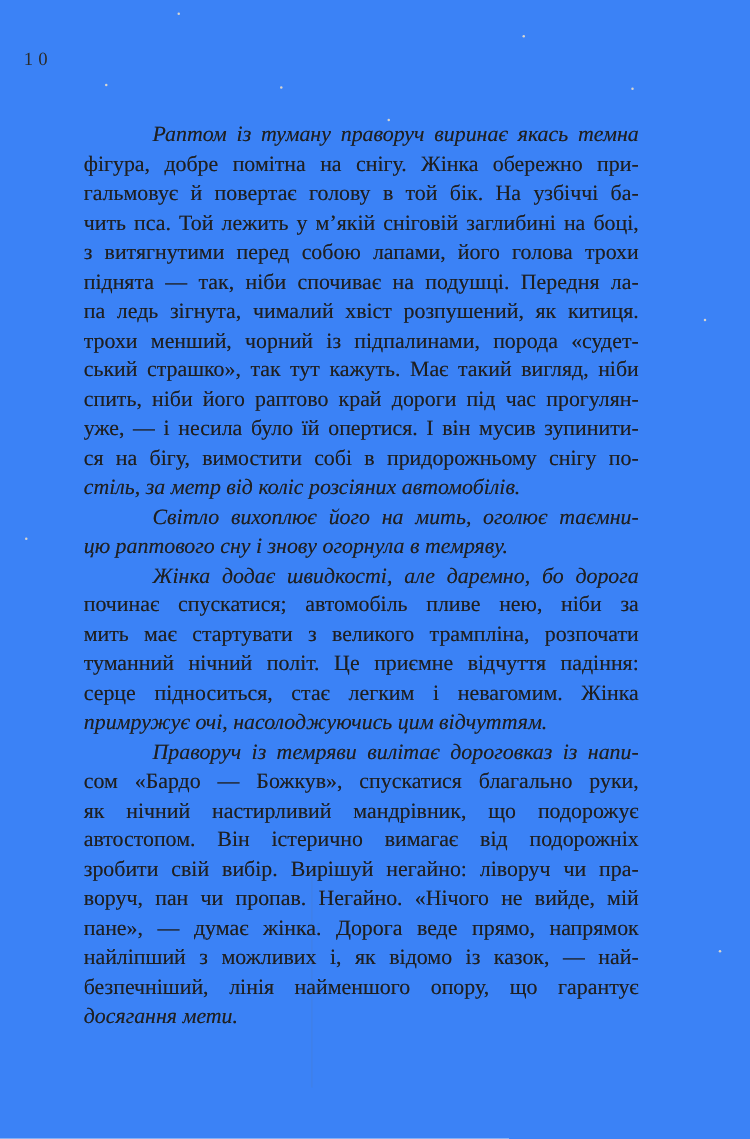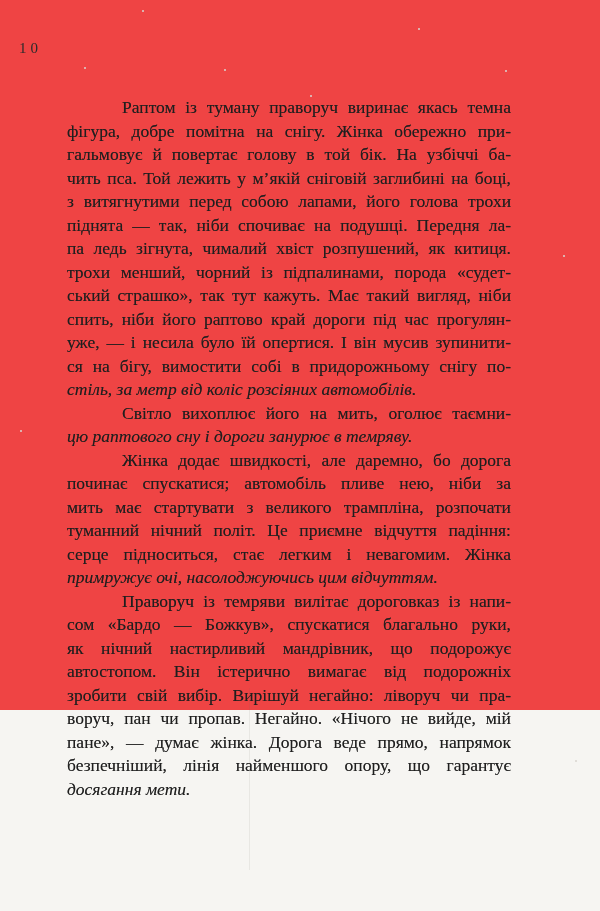--- a/index.html
+++ b/index.html
@@ -6,22 +6,22 @@
     margin: 0;
     padding: 0;
     width: 600px;
     height: 911px;
     background: #f6f5f2;
     overflow: hidden;
   }
   .page {
     position: relative;
     width: 600px;
-    height: 710px;
-    background: #ef4444;
+    height: 911px;
+    background: #3b82f6;
     font-family: "Liberation Serif", "DejaVu Serif", serif;
     color: #1f1f1f;
   }
   .page-number {
     position: absolute;
     left: 19px;
     top: 40px;
     font-size: 15px;
     letter-spacing: 4px;
     color: #2b2b2b;
@@ -42,20 +42,21 @@
     line-height: 23.5px;
     height: 23.5px;
     white-space: nowrap;
     text-align: justify;
     text-align-last: justify;
     color: #1f1f1f;
     text-shadow: 0 0 0.4px rgba(30,30,30,0.55);
   }
   .ln.first {
     padding-left: 55px;
+    font-style: italic;
   }
   .ln.last {
     text-align-last: left;
     font-style: italic;
   }
   
   .speck {
     position: absolute;
     width: 2px;
     height: 2px;
@@ -91,40 +92,41 @@
       <span class="ln">трохи менший, чорний із підпалинами, порода «судет-</span>
       <span class="ln">ський страшко», так тут кажуть. Має такий вигляд, ніби</span>
       <span class="ln">спить, ніби його раптово край дороги під час прогулян-</span>
       <span class="ln">уже, — і несила було їй опертися. І він мусив зупинити-</span>
       <span class="ln">ся на бігу, вимостити собі в придорожньому снігу по-</span>
       <span class="ln last">стіль, за метр від коліс розсіяних автомобілів.</span>
     </p>
 
     <p class="para">
       <span class="ln first">Світло вихоплює його на мить, оголює таємни-</span>
-      <span class="ln last">цю раптового сну і дороги занурює в темряву.</span>
+      <span class="ln last">цю раптового сну і знову огорнула в темряву.</span>
     </p>
 
     <p class="para">
       <span class="ln first">Жінка додає швидкості, але даремно, бо дорога</span>
       <span class="ln">починає спускатися; автомобіль пливе нею, ніби за</span>
       <span class="ln">мить має стартувати з великого трампліна, розпочати</span>
       <span class="ln">туманний нічний політ. Це приємне відчуття падіння:</span>
       <span class="ln">серце підноситься, стає легким і невагомим. Жінка</span>
       <span class="ln last">примружує очі, насолоджуючись цим відчуттям.</span>
     </p>
 
     <p class="para">
       <span class="ln first">Праворуч із темряви вилітає дороговказ із напи-</span>
       <span class="ln">сом «Бардо — Божкув», спускатися благально руки,</span>
       <span class="ln">як нічний настирливий мандрівник, що подорожує</span>
       <span class="ln">автостопом. Він істерично вимагає від подорожніх</span>
       <span class="ln">зробити свій вибір. Вирішуй негайно: ліворуч чи пра-</span>
       <span class="ln">воруч, пан чи пропав. Негайно. «Нічого не вийде, мій</span>
       <span class="ln">пане», — думає жінка. Дорога веде прямо, напрямок</span>
+      <span class="ln">найліпший з можливих і, як відомо із казок, — най-</span>
       <span class="ln">безпечніший, лінія найменшого опору, що гарантує</span>
       <span class="ln last">досягання мети.</span>
     </p>
 
   </div>
 
   <div class="speck" style="left:142px; top:10px;"></div>
   <div class="speck" style="left:418px; top:28px;"></div>
   <div class="speck" style="left:84px; top:67px;"></div>
   <div class="speck" style="left:224px; top:69px;"></div>

